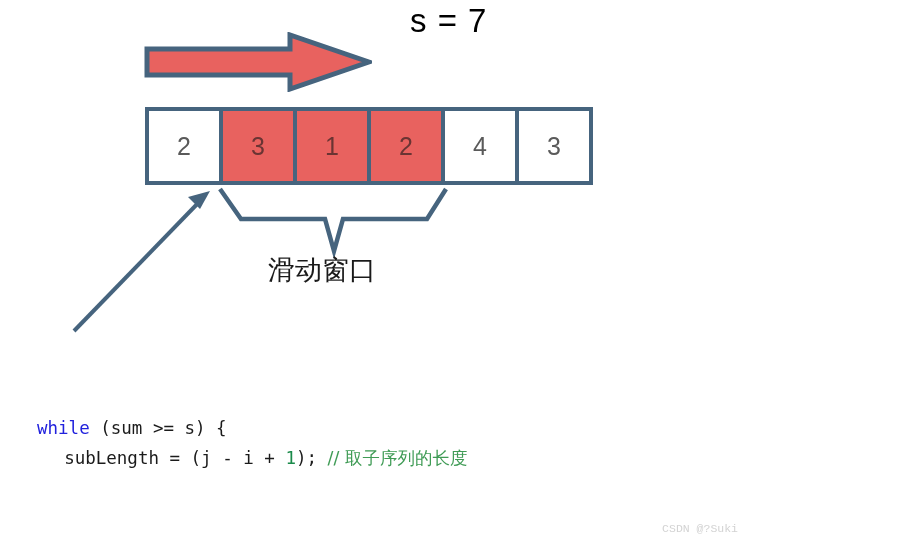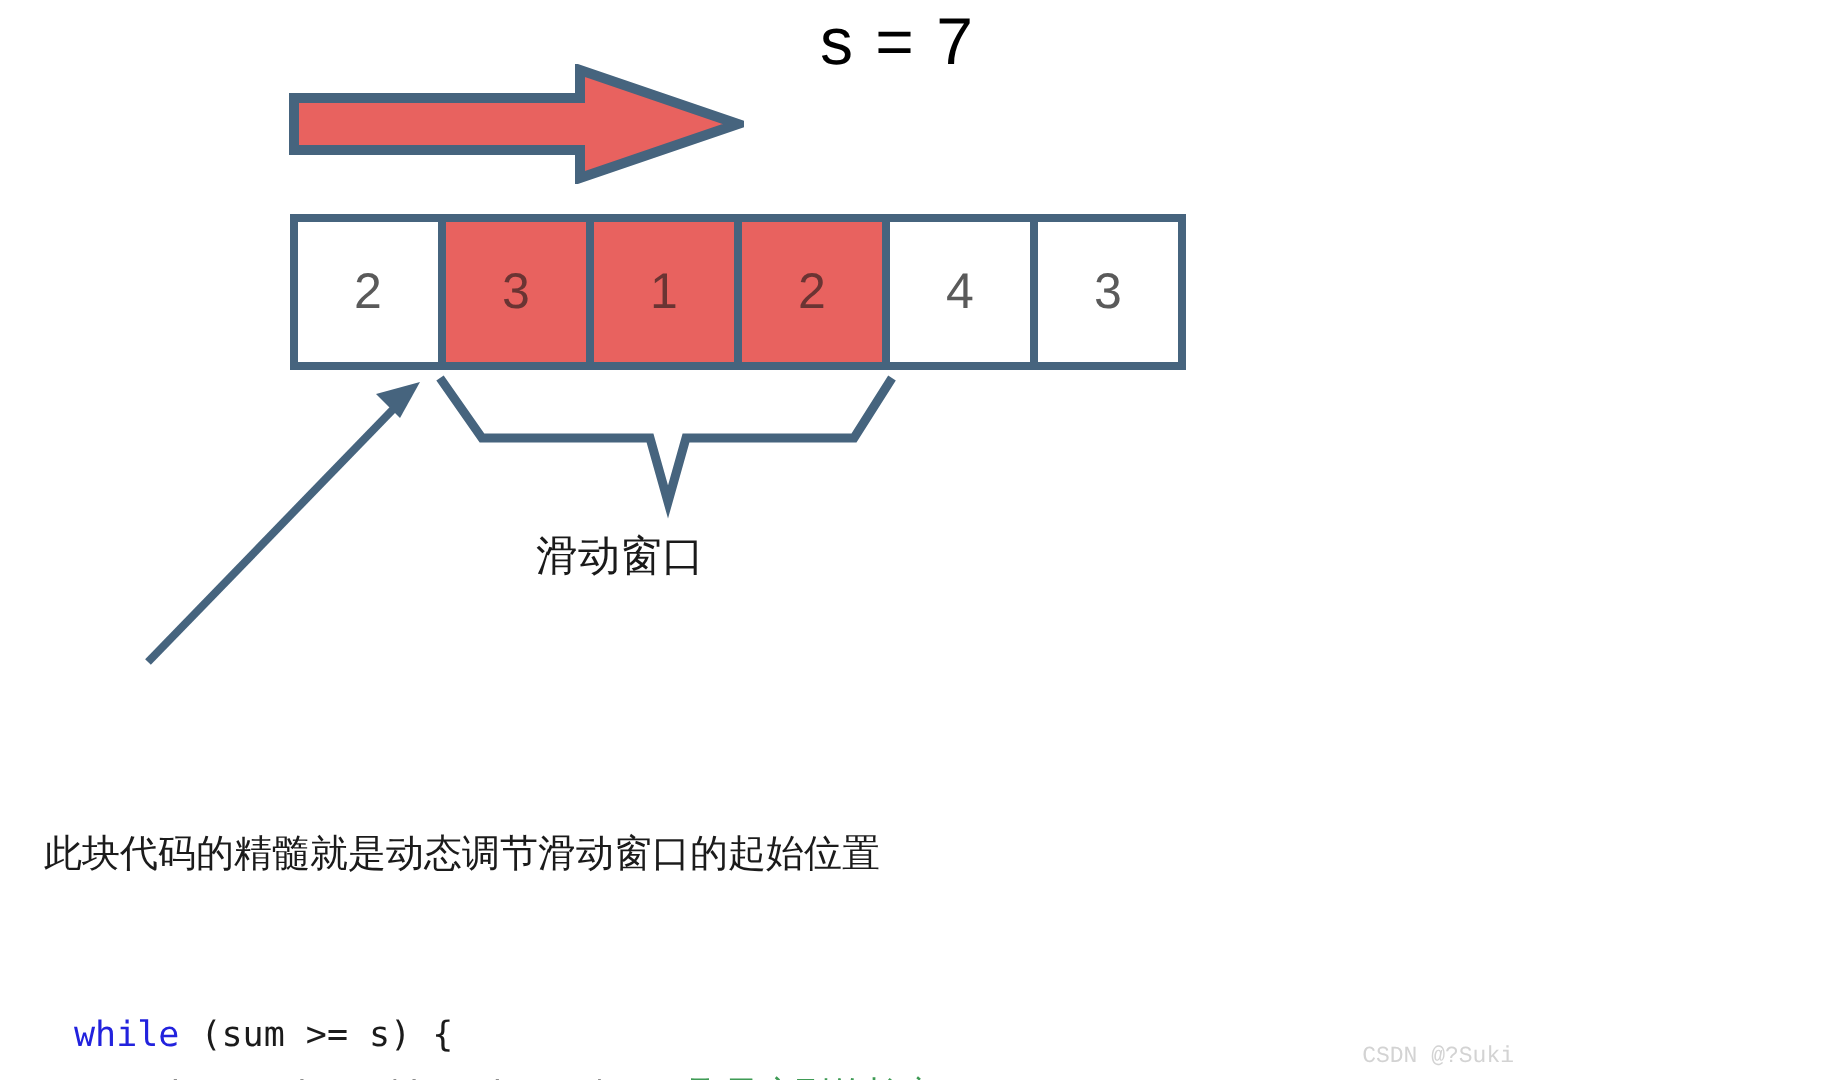--- a/index.html
+++ b/index.html
@@ -11,21 +11,20 @@
     height: 540px;
     background: #ffffff;
     font-family: "Liberation Sans", "DejaVu Sans", sans-serif;
     overflow: hidden;
     position: relative;
   }
   #stage {
     position: relative;
     width: 748px;
     height: 540px;
-    padding-left: 19px;
   }
 
   
   #s-label {
     position: absolute;
     left: 410px;
     top: 2px;
     font-size: 33px;
     color: #000000;
     letter-spacing: 1px;
@@ -79,22 +78,22 @@
     top: 0;
     width: 914px;
     height: 540px;
     pointer-events: none;
   }
 
   
   #window-label {
     position: absolute;
     left: 268px;
-    top: 264px;
-    font-size: 21px;
+    top: 252px;
+    font-size: 27px;
     color: #1a1a1a;
     white-space: nowrap;
     font-family: "Liberation Sans", "DejaVu Sans", sans-serif;
   }
 
   
   #code-block {
     position: absolute;
     left: 22px;
     top: 353px;
@@ -165,19 +164,18 @@
 
     <g>
       <line x1="74" y1="331" x2="203" y2="198" stroke="#46647e" stroke-width="4"></line>
       <polygon points="210,191 188,197 200,209" fill="#46647e"></polygon>
     </g>
   </svg>
 
   <div id="window-label">滑动窗口</div>
 
   <div id="code-block">
-    <div class="note">此块代码的精髓就是动态调节滑动窗口的起始位置</div>
     <div id="code-lines"><div><span class="kw">while</span><span> (sum &gt;= s) {</span></div><div><span>    </span><span>subLength = (j - i + </span><span class="num">1</span><span>); </span><span class="cmt cmt-cn">// 取子序列的长度</span></div></div>
   </div>
 
   <div id="watermark">CSDN @?Suki</div>
 
 </div>
 
 </body></html>

